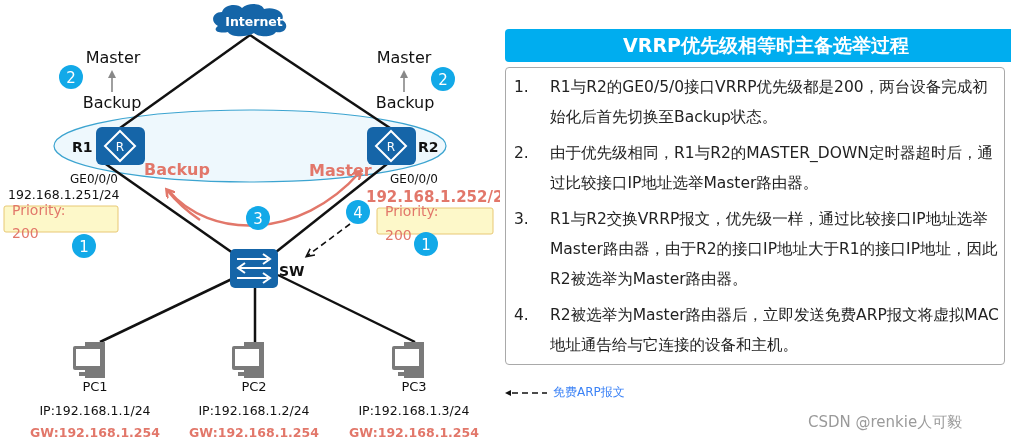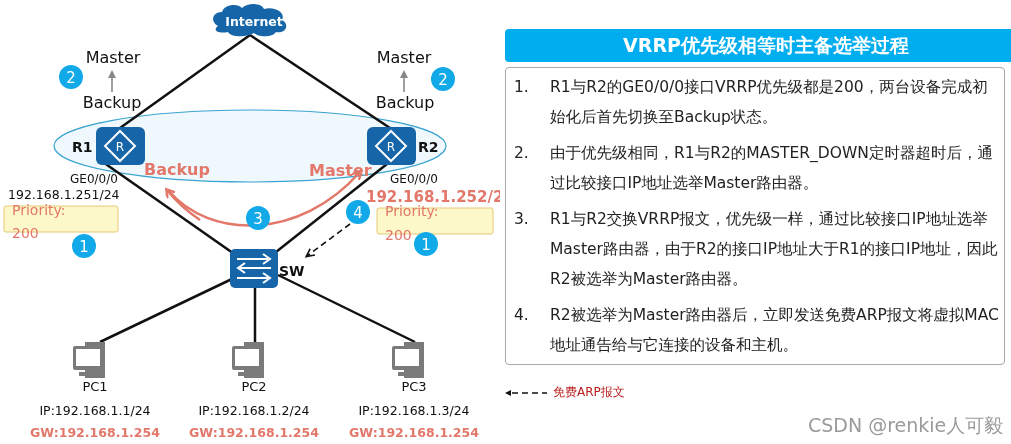--- a/index.html
+++ b/index.html
@@ -8,23 +8,23 @@
   #diagram { position:absolute; left:0; top:0; width:500px; height:444px; }
   .lbl { font-family:"DejaVu Sans", sans-serif; }
   #panel-title { position:absolute; left:505px; top:29px; width:522px; height:33px;
     background:#00adef; border-radius:4px; color:#fff; font-weight:bold; font-size:19px;
     text-align:center; line-height:33px; }
   #panel-body { position:absolute; left:505px; top:67px; width:500px; height:298px;
     border:1.5px solid #a9a9a9; border-radius:4px; box-sizing:border-box; background:#fff; }
   .step { position:absolute; left:8px; width:485px; font-size:15.5px; line-height:30px; color:#222; }
   .step .num { position:absolute; left:0; top:0; width:34px; }
   .step .txt { margin-left:36px; display:block; }
-  #legend { position:absolute; left:505px; top:384px; font-size:12px; color:#b91c1c; display:flex; align-items:center; }
+  #legend { position:absolute; left:505px; top:384px; font-size:12px; color:#3b82f6; display:flex; align-items:center; }
   #legend svg { margin-right:6px; }
-  #watermark { position:absolute; left:808px; top:413px; font-size:19px; color:#9a9a9a; }
+  #watermark { position:absolute; left:808px; top:413px; font-size:15px; color:#9a9a9a; }
 </style>
 </head>
 <body>
 
 <svg id="diagram" viewBox="0 0 500 444" xmlns="http://www.w3.org/2000/svg">
   <defs>
     <marker id="arrRed" markerWidth="10" markerHeight="10" refX="7" refY="5" orient="auto" markerUnits="userSpaceOnUse">
       <path d="M0,0 L8,5 L0,10" fill="none" stroke="#e2776a" stroke-width="2.5"></path>
     </marker>
     <marker id="arrBlk" markerWidth="10" markerHeight="10" refX="7" refY="5" orient="auto" markerUnits="userSpaceOnUse">
@@ -156,21 +156,21 @@
         <text x="414" y="415" font-size="12.5" fill="#111" text-anchor="middle" class="lbl">IP:192.168.1.3/24</text>
         <text x="414" y="437" font-size="12.5" fill="#e2776a" text-anchor="middle" class="lbl" font-weight="bold">GW:192.168.1.254</text>
       </g>
     </g>
 </svg>
 
 <div id="panel-title">VRRP优先级相等时主备选举过程</div>
 <div id="panel-body">
   <div class="step" style="top:4px;">
     <span class="num">1.</span>
-    <span class="txt">R1与R2的GE0/0/0接口VRRP优先级都是200，两台设备完成初始化后首先切换至Backup状态。</span>
+    <span class="txt">R1与R2的GE0/5/0接口VRRP优先级都是200，两台设备完成初始化后首先切换至Backup状态。</span>
   </div>
   <div class="step" style="top:70px;">
     <span class="num">2.</span>
     <span class="txt">由于优先级相同，R1与R2的MASTER_DOWN定时器超时后，通过比较接口IP地址选举Master路由器。</span>
   </div>
   <div class="step" style="top:136px;">
     <span class="num">3.</span>
     <span class="txt">R1与R2交换VRRP报文，优先级一样，通过比较接口IP地址选举Master路由器，由于R2的接口IP地址大于R1的接口IP地址，因此R2被选举为Master路由器。</span>
   </div>
   <div class="step" style="top:232px;">

